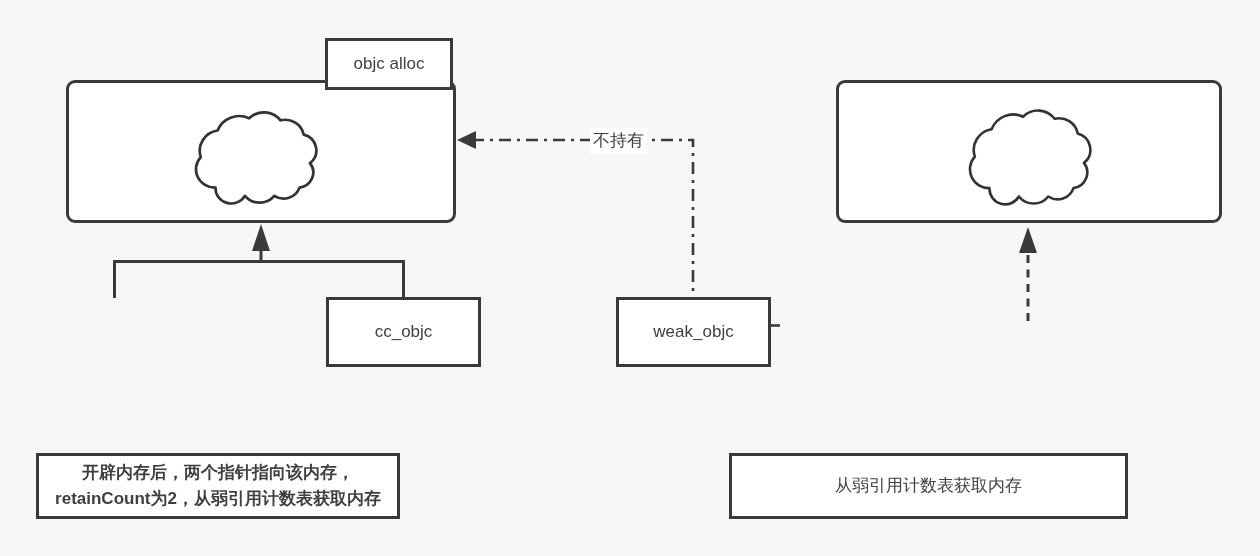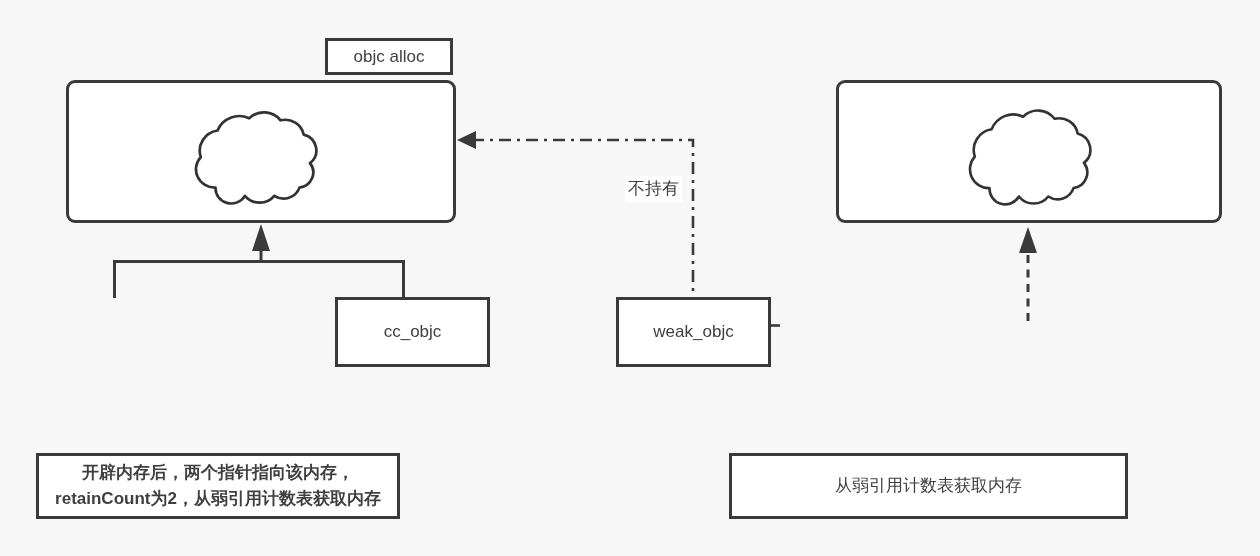--- a/index.html
+++ b/index.html
@@ -40,29 +40,29 @@
     line-height:24px;
     white-space:nowrap;
   }
   .caption{
     text-align:center;
     line-height:26px;
     flex-direction:column;
   }
   .caption span{display:block;}
   
-  #tab-objc-alloc   {left:325px;top:38px;width:128px;height:37px;align-items:center;}
+  #tab-objc-alloc   {left:325px;top:38px;width:128px;height:52px;align-items:center;}
   #box-memory-left  {left:66px; top:80px; width:390px;height:143px;}
   #box-memory-right {left:836px;top:80px; width:386px;height:143px;}
   #box-objc-pointer {left:37px; top:297px;width:155px;height:70px;}
-  #box-cc-objc      {left:335px;top:297px;width:155px;height:70px;}
+  #box-cc-objc      {left:326px;top:297px;width:155px;height:70px;}
   #box-weak-objc    {left:616px;top:297px;width:155px;height:70px;}
   #caption-left     {left:36px; top:453px;width:364px;height:66px;font-weight:bold;}
   #caption-right    {left:729px;top:453px;width:399px;height:66px;}
-  #label-not-hold   {left:625px;top:128px;padding:1px 3px;margin-top:48px;}
+  #label-not-hold   {left:590px;top:128px;padding:1px 3px;}
   #label-weak-note  {left:774px;top:324px;}
 </style>
 </head>
 <body>
 
 <div class="canvas">
 
   <div class="node tab" id="tab-objc-alloc">
     <span>objc alloc</span>
   </div>

